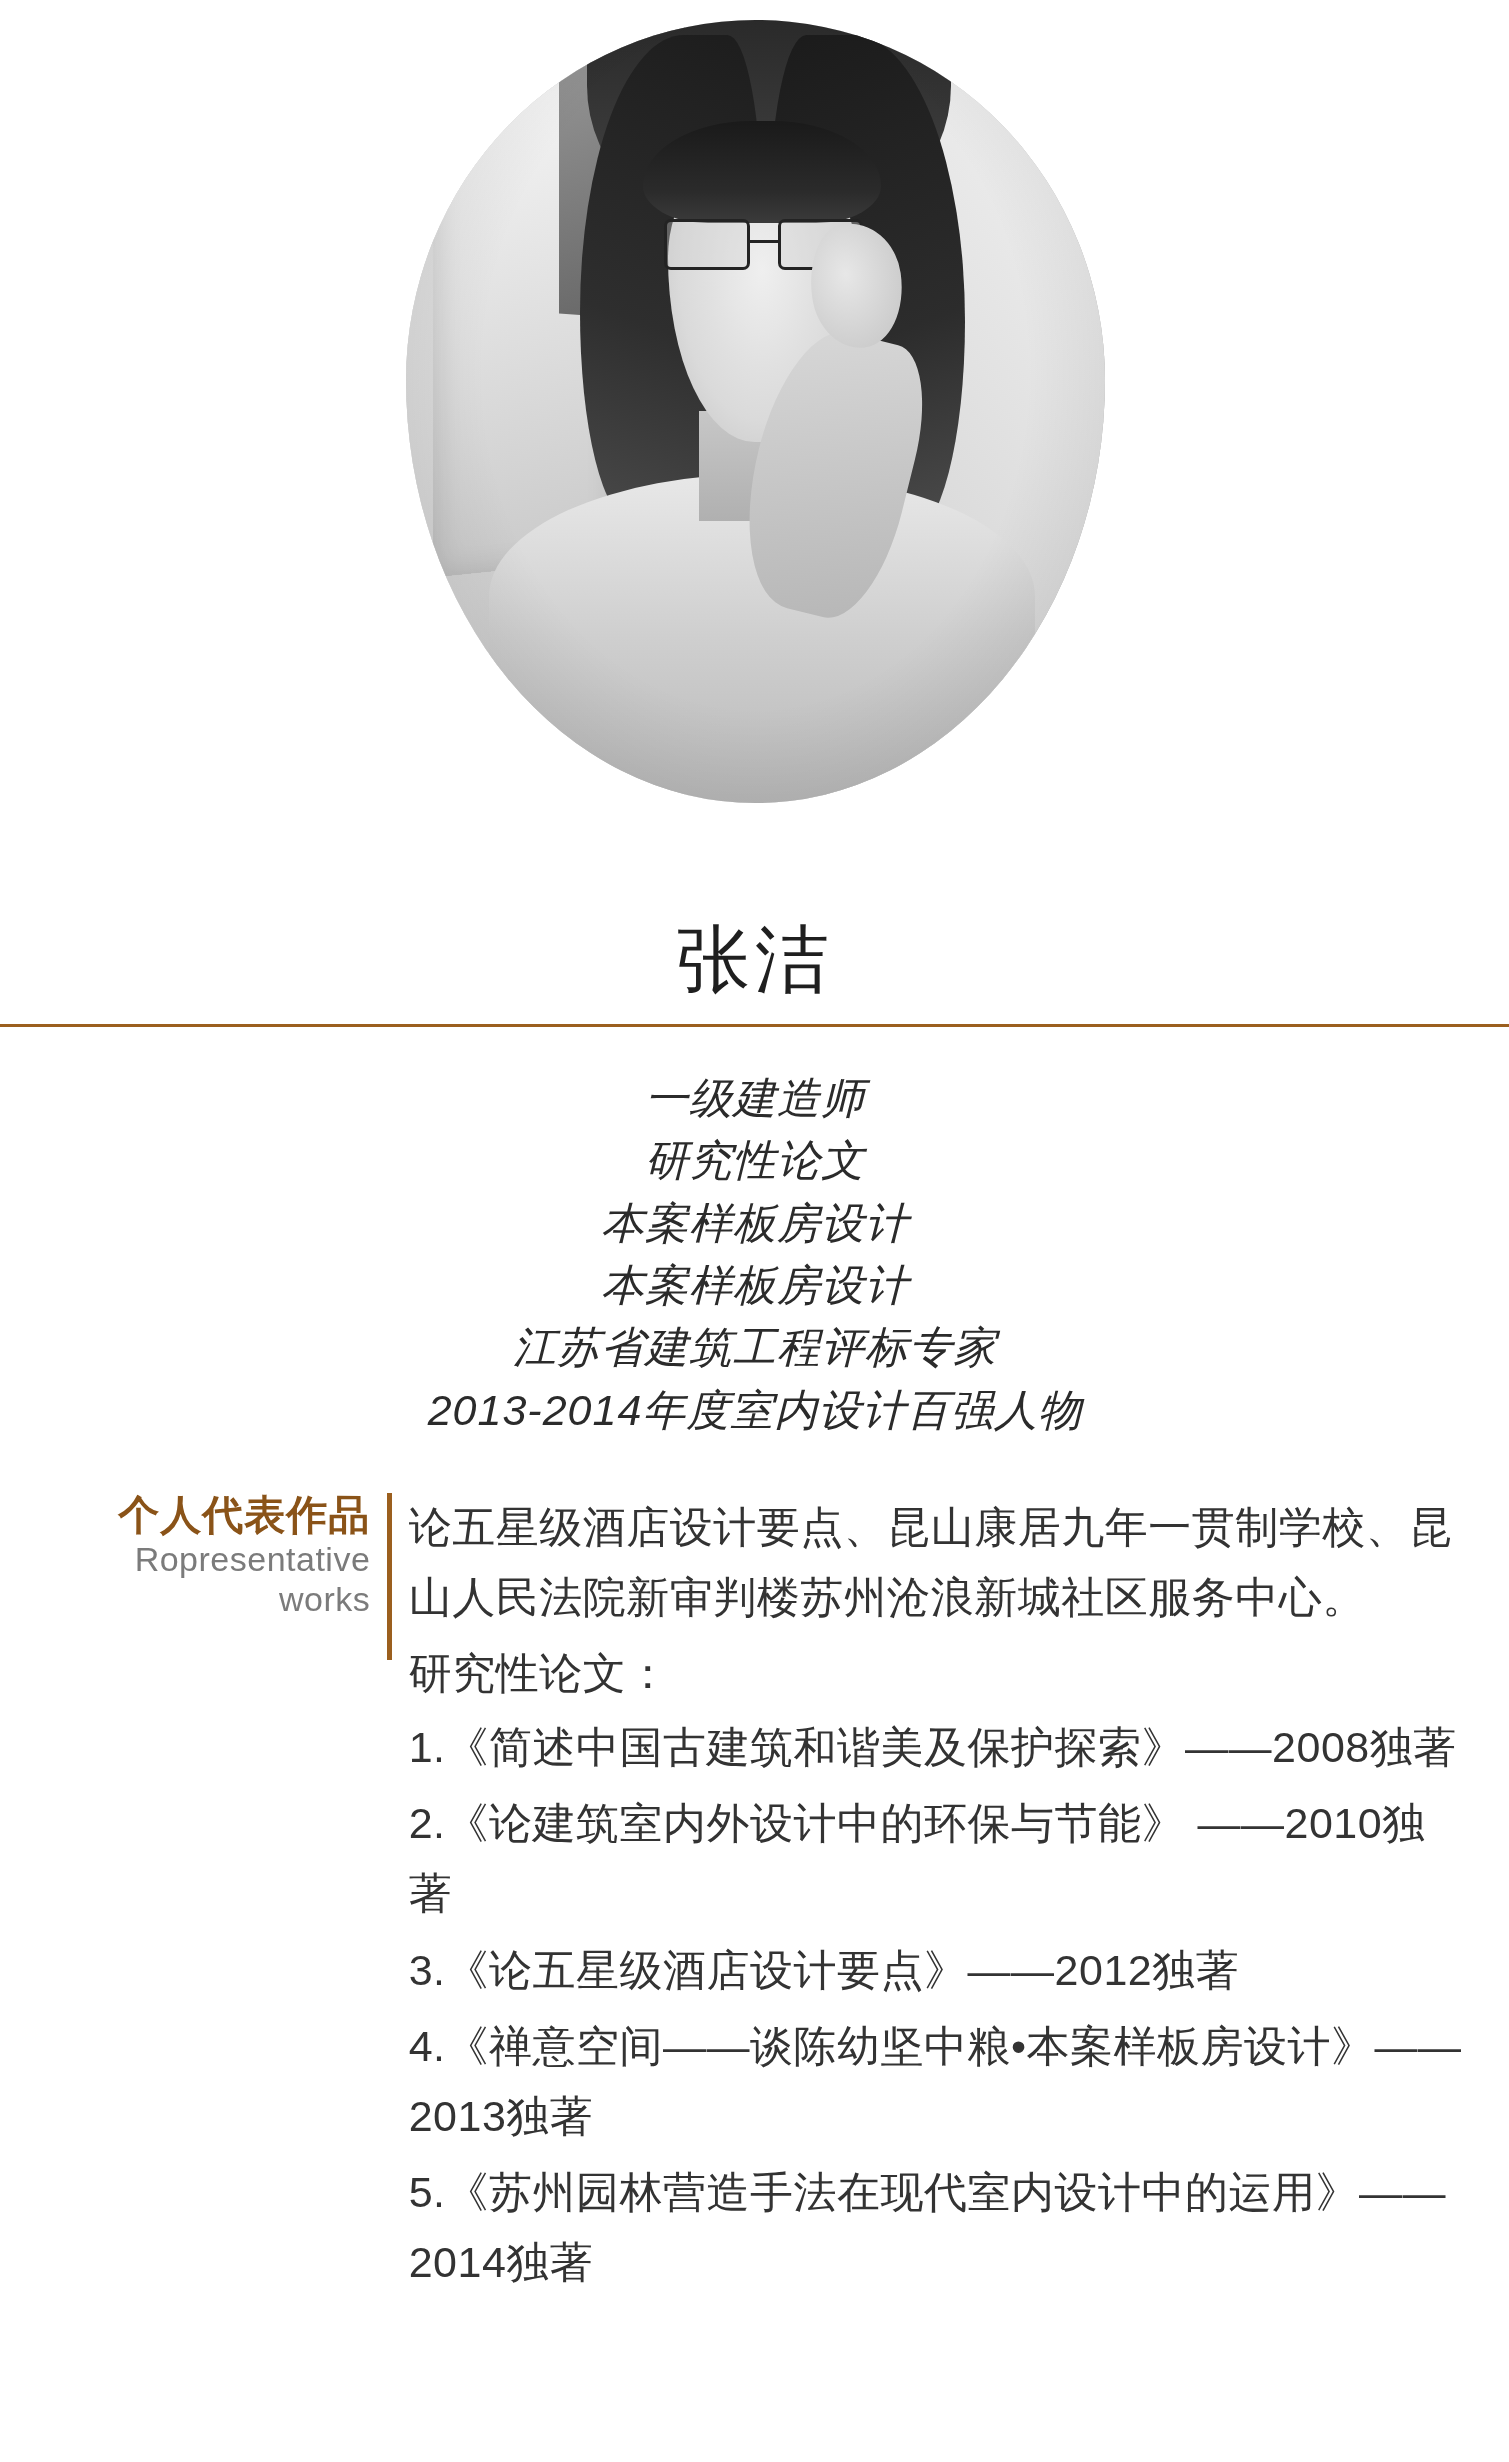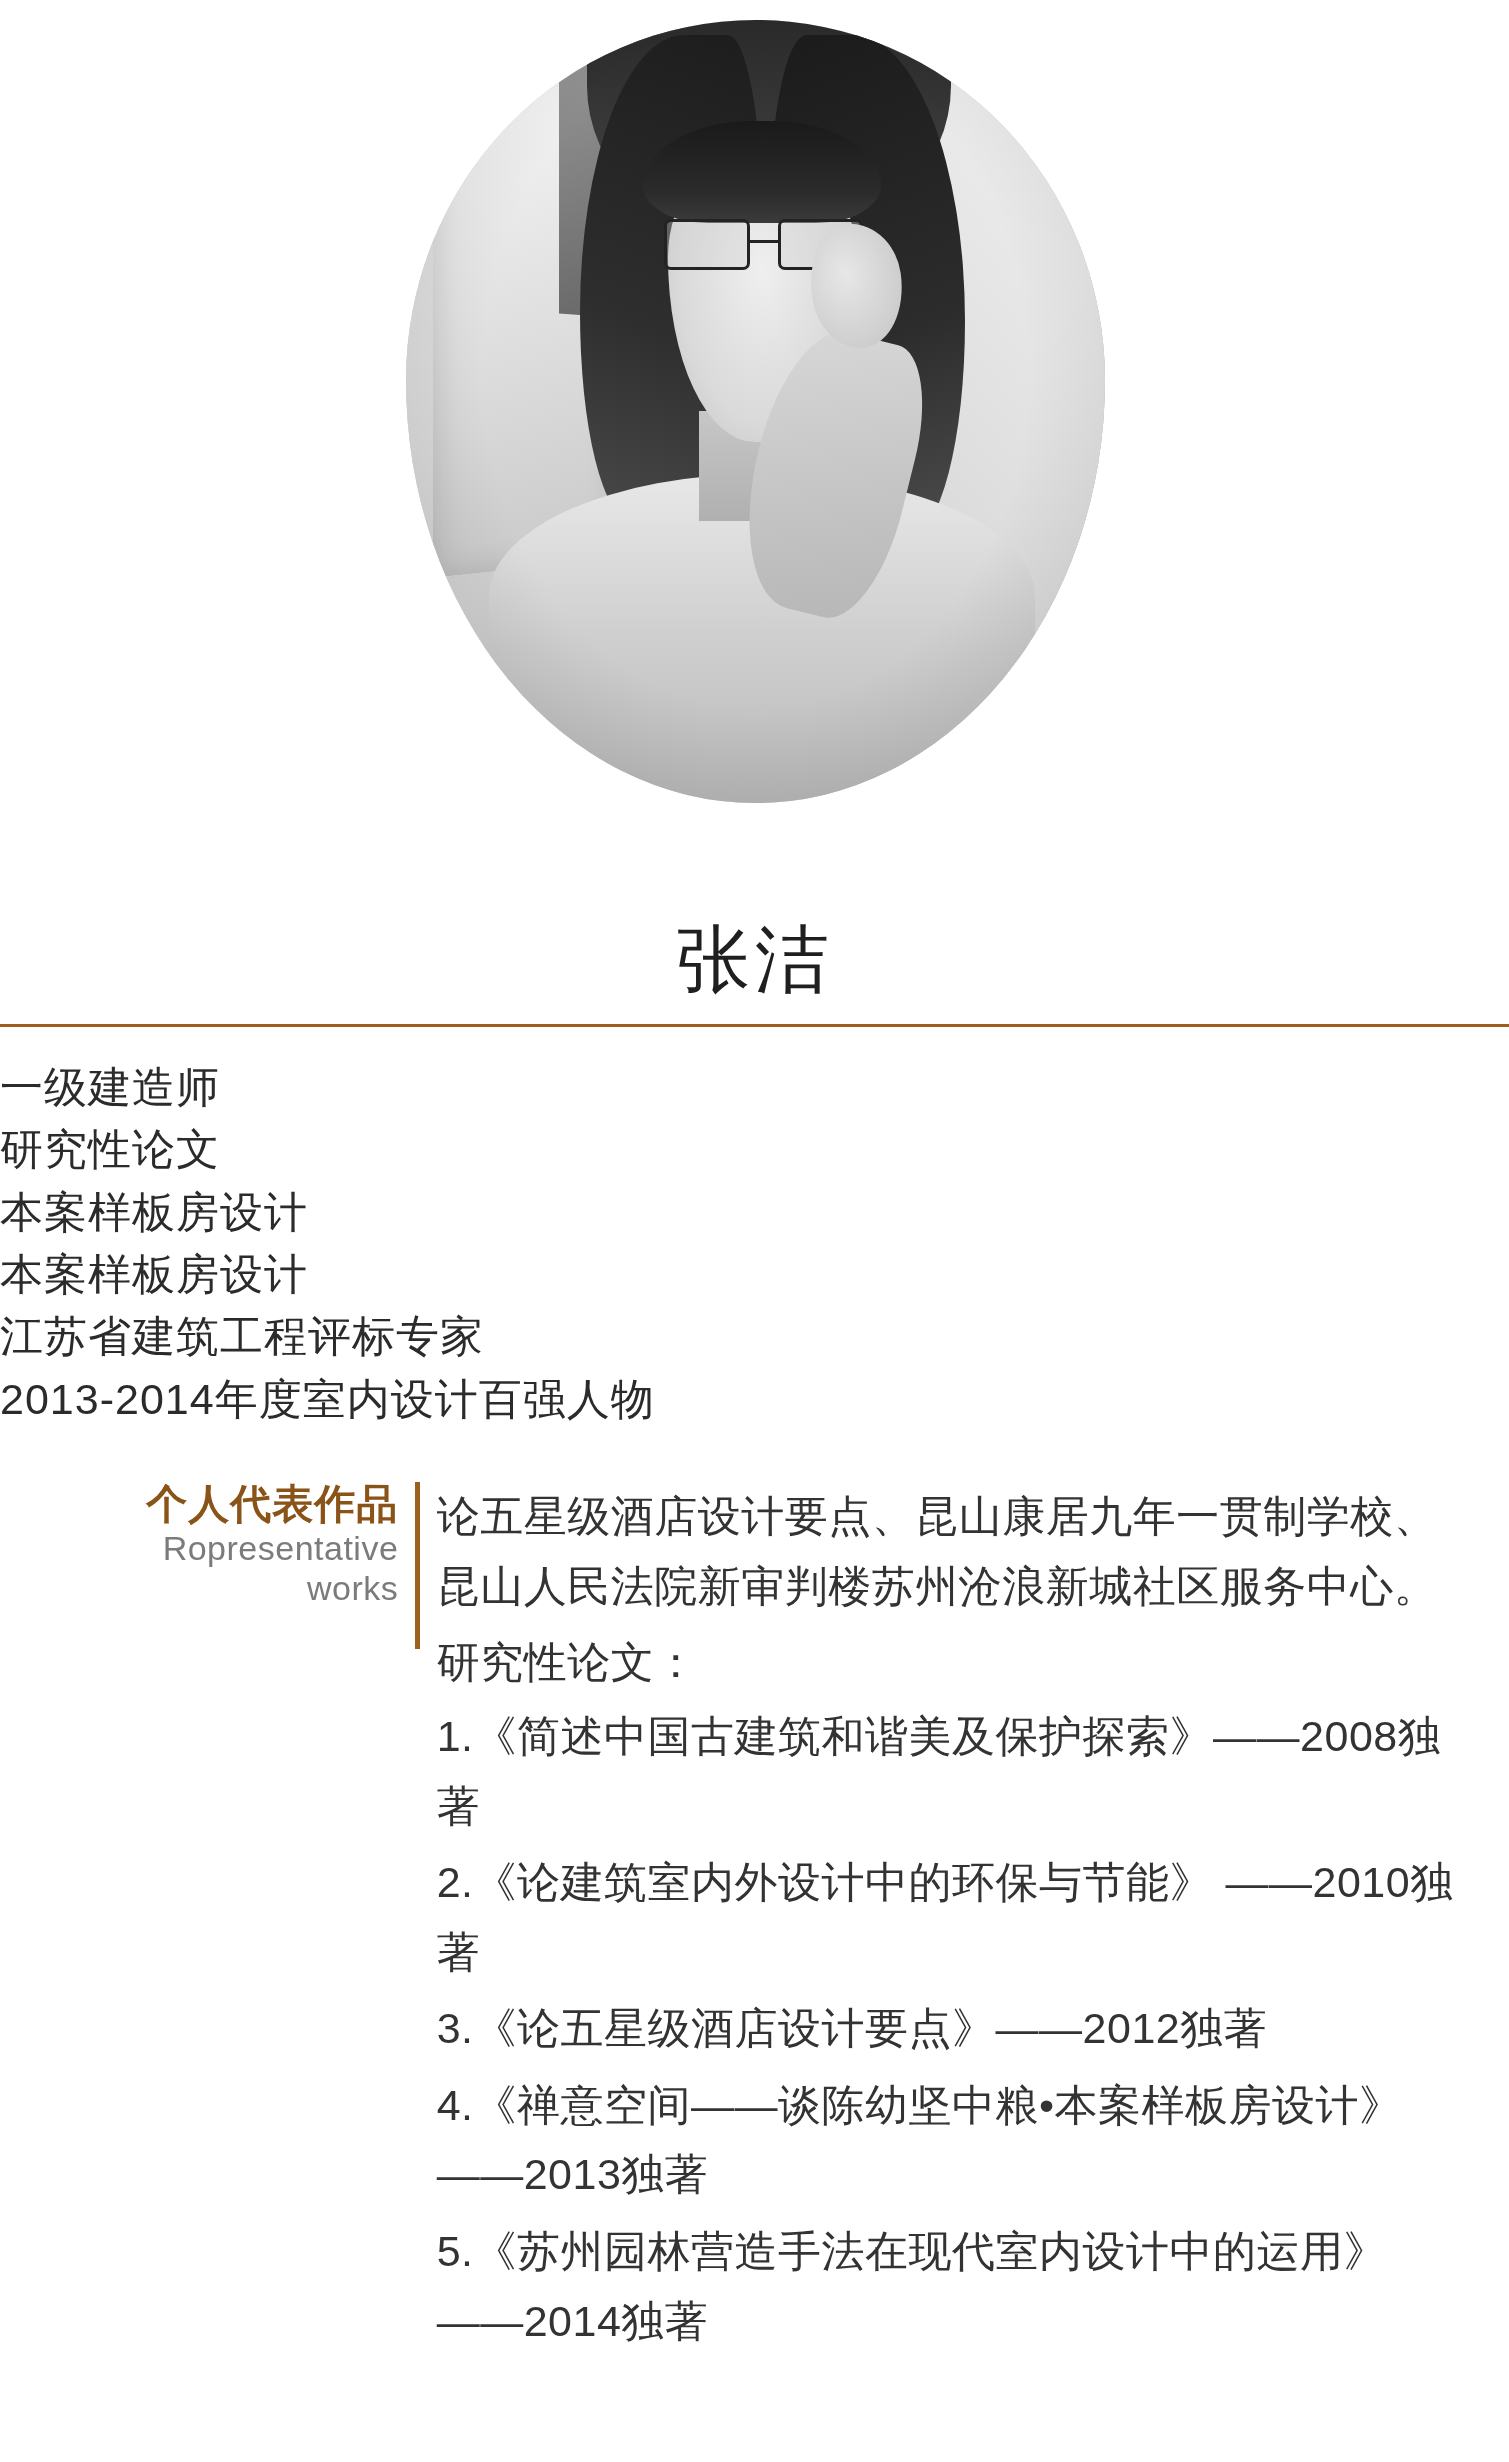--- a/index.html
+++ b/index.html
@@ -145,35 +145,37 @@
   }
   .rule {
     margin-top: 23.6px;
     height: 3.4px;
     background: #9b5f1e;
     width: 100%;
   }
 
   
   .creds {
-    margin-top: 29px;
+    margin-top: 40px;
+    text-align: center;
     color: #2b2b2b;
+    font-style: italic;
   }
   .creds div {
     font-size: 43px;
     line-height: 1.45;
     letter-spacing: 1px;
   }
 
   
   .works {
     margin-top: 52px;
     display: flex;
     align-items: flex-start;
-    padding: 0 44px 0 80px;
+    padding: 0 44px 0 52px;
     box-sizing: border-box;
   }
   .works-label {
     width: 340px;
     flex: 0 0 340px;
     text-align: right;
     padding-right: 16.7px;
     box-sizing: border-box;
     border-right: 5.9px solid #9b5f1e;
     min-height: 167px;

